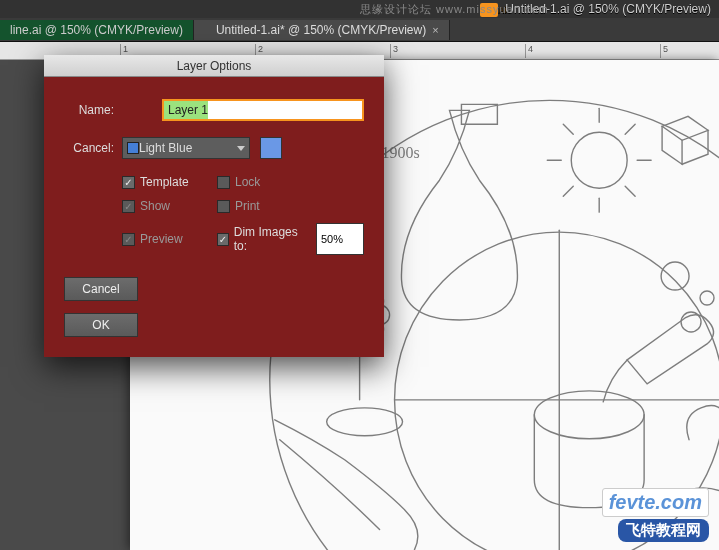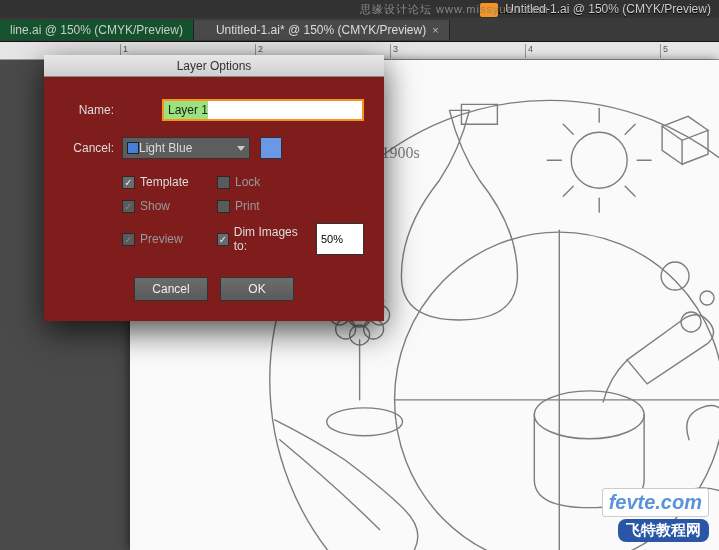--- a/index.html
+++ b/index.html
@@ -203,20 +203,21 @@
     border: 1px solid #333;
     padding: 0 4px;
     font-size: 11px;
     margin-left: 6px;
   }
   .dialog-buttons {
     display: flex;
     justify-content: center;
     gap: 12px;
     margin-top: 22px;
+    flex-direction: column;
   }
   .btn {
     width: 74px;
     height: 24px;
     background: linear-gradient(#6c6c6c, #5a5a5a);
     border: 1px solid #333;
     color: #eee;
     font-size: 12px;
     cursor: pointer;
   }

